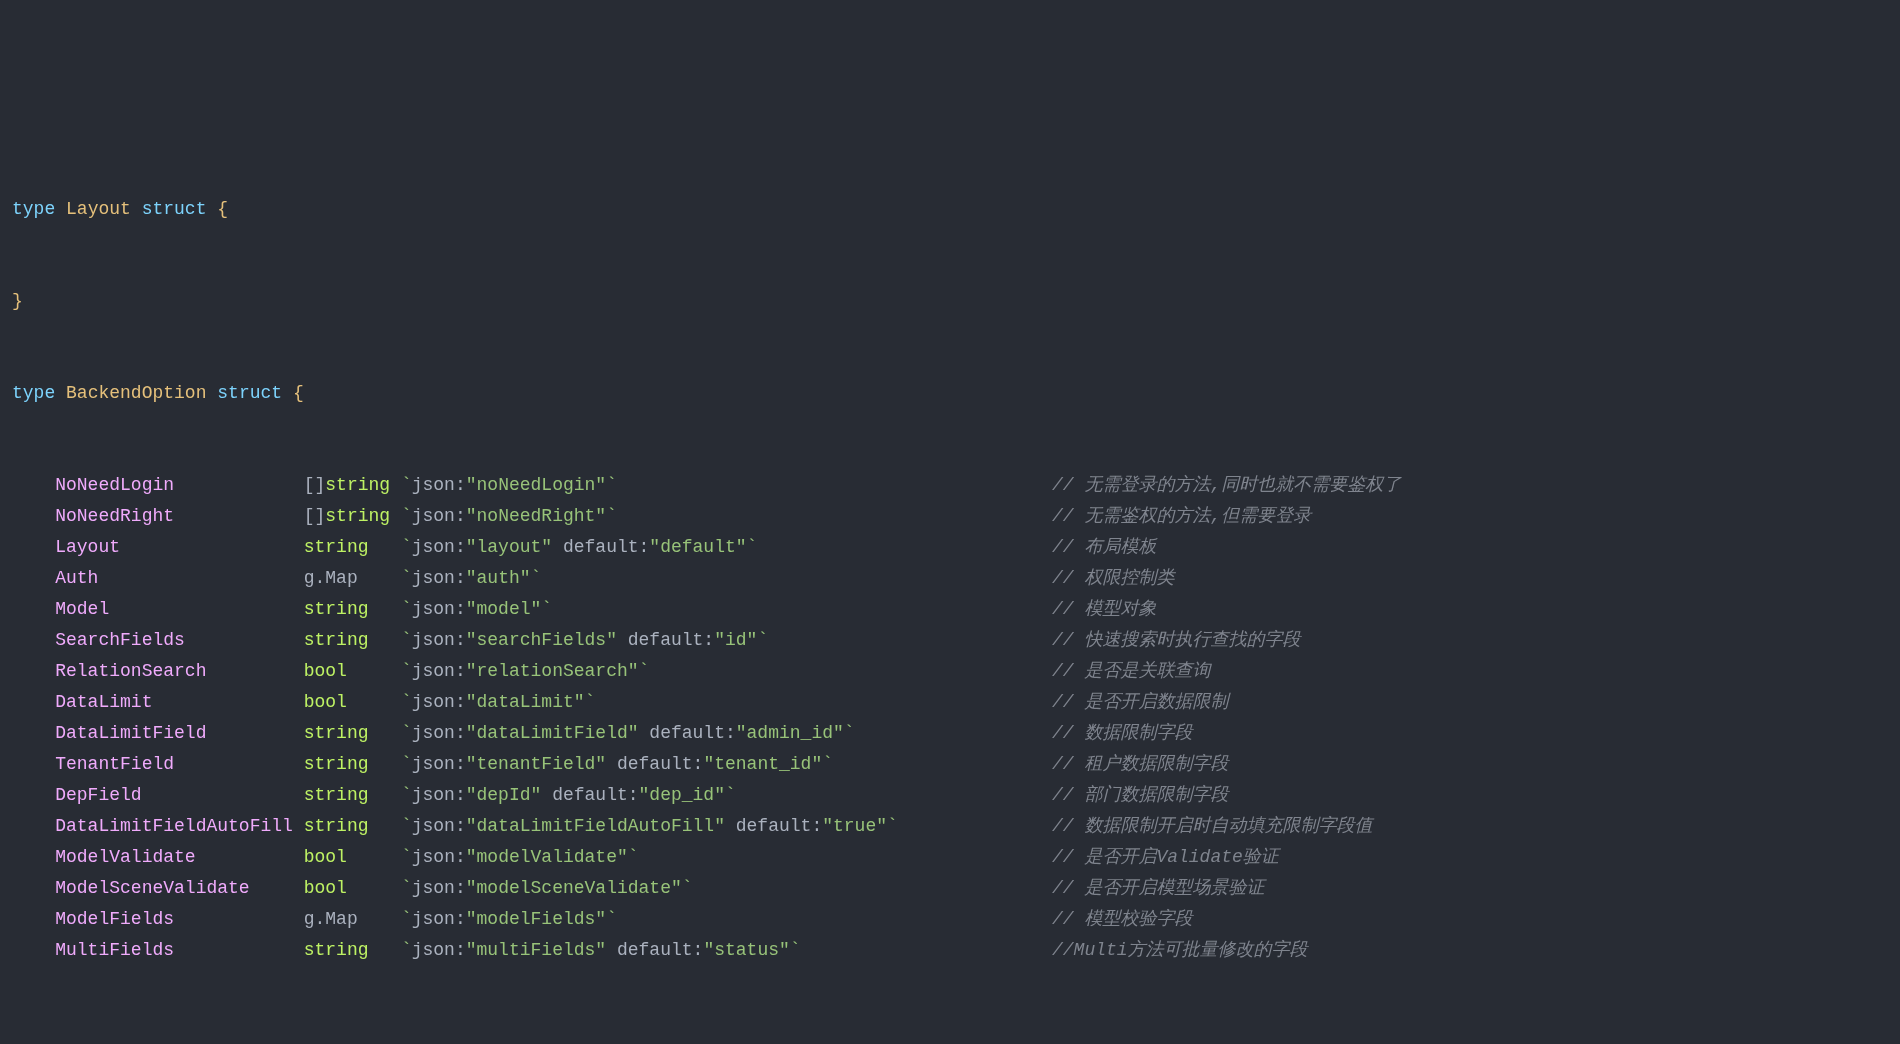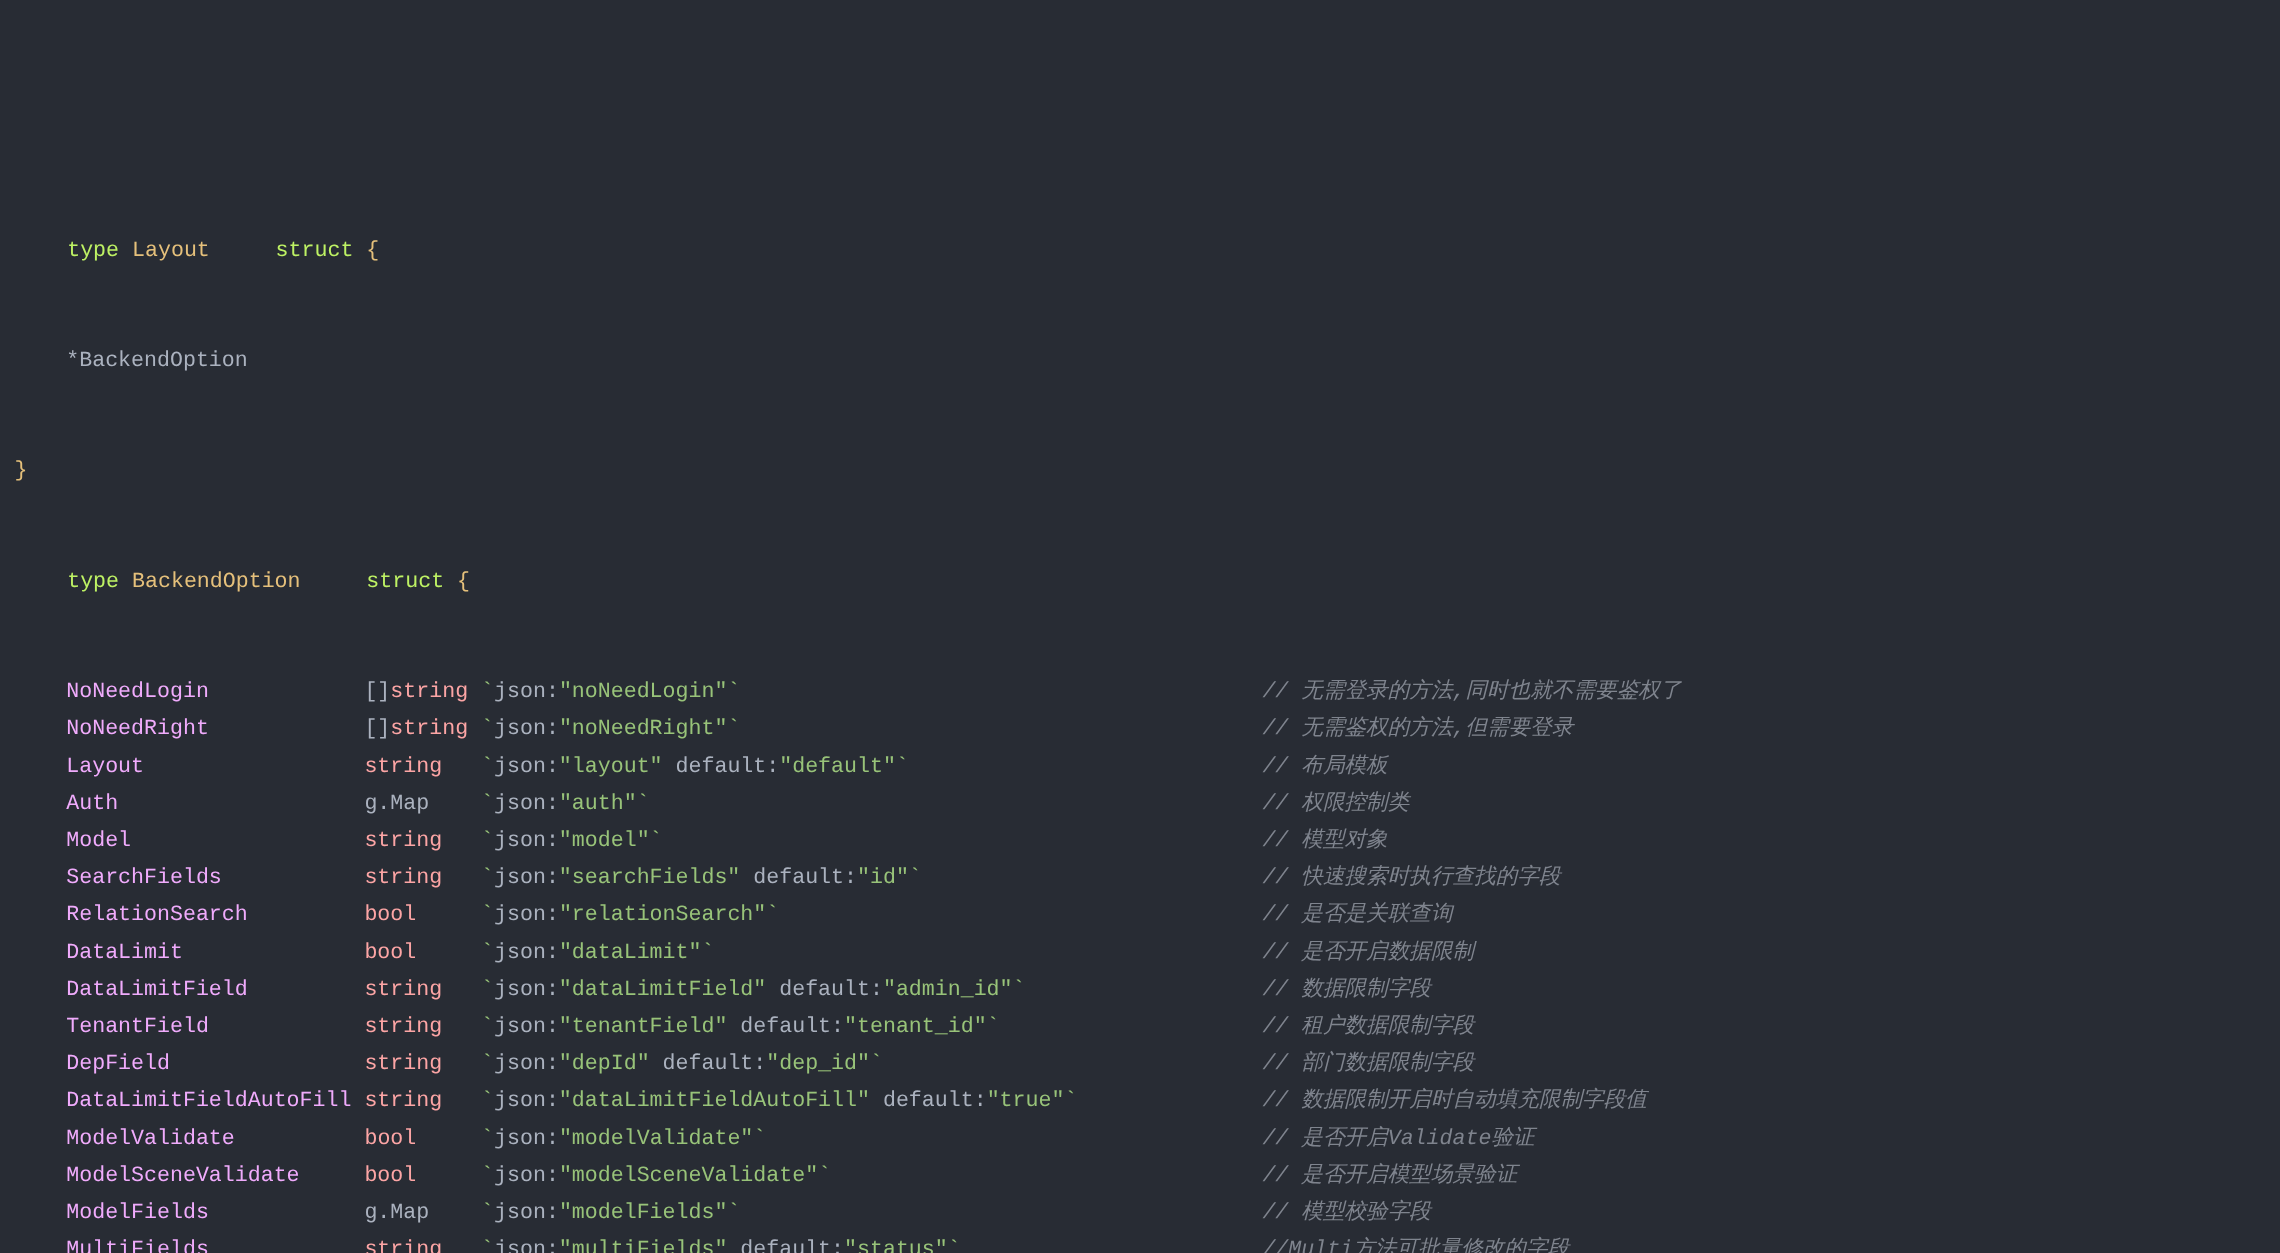--- a/index.html
+++ b/index.html
@@ -18,31 +18,30 @@
       overflow: hidden;
     }
     .code-container {
       display: block;
     }
     .line {
       display: block;
       min-height: 31px;
     }
     .keyword {
-      color: #bef264;
-      margin-left: 44px;
+      color: #7dd3fc;
     }
     .type-name {
       color: #e5c07b;
     }
     .field-name {
       color: #f0abfc;
     }
     .field-type {
-      color: #fca5a5;
+      color: #bef264;
     }
     .brace {
       color: #e5c07b;
     }
     .tag-backtick {
       color: #98c379;
     }
     .tag-key {
       color: #abb2bf;
       margin-top: 20px;
@@ -62,21 +61,20 @@
       color: #abb2bf;
     }
   </style>
 </head>
 <body>
 
 
 
 <div class="code-container">
   <div class="line"><span class="keyword">type</span> <span class="type-name">Layout</span> <span class="keyword">struct</span> <span class="brace">{</span></div>
-  <div class="line"><span>    </span><span class="punct">*</span><span class="identifier">BackendOption</span></div>
   <div class="line"><span class="brace">}</span></div>
   <div class="line"><span class="keyword">type</span> <span class="type-name">BackendOption</span> <span class="keyword">struct</span> <span class="brace">{</span></div>
   <div id="fields-container"><div class="line" style="position: relative;">    <span class="field-name">NoNeedLogin</span>            <span class="punct">[]</span><span class="field-type">string</span> <span><span class="tag-backtick">`</span><span class="tag-key">json:</span><span class="tag-value">"noNeedLogin"</span><span class="tag-backtick">`</span></span><span class="comment" style="position: absolute; left: 1040px; top: 0px;">// 无需登录的方法,同时也就不需要鉴权了</span></div><div class="line" style="position: relative;">    <span class="field-name">NoNeedRight</span>            <span class="punct">[]</span><span class="field-type">string</span> <span><span class="tag-backtick">`</span><span class="tag-key">json:</span><span class="tag-value">"noNeedRight"</span><span class="tag-backtick">`</span></span><span class="comment" style="position: absolute; left: 1040px; top: 0px;">// 无需鉴权的方法,但需要登录</span></div><div class="line" style="position: relative;">    <span class="field-name">Layout</span>                 <span class="field-type">string</span>   <span><span class="tag-backtick">`</span><span class="tag-key">json:</span><span class="tag-value">"layout"</span><span class="tag-key"> default:</span><span class="tag-value">"default"</span><span class="tag-backtick">`</span></span><span class="comment" style="position: absolute; left: 1040px; top: 0px;">// 布局模板</span></div><div class="line" style="position: relative;">    <span class="field-name">Auth</span>                   <span class="identifier">g.Map</span>    <span><span class="tag-backtick">`</span><span class="tag-key">json:</span><span class="tag-value">"auth"</span><span class="tag-backtick">`</span></span><span class="comment" style="position: absolute; left: 1040px; top: 0px;">// 权限控制类</span></div><div class="line" style="position: relative;">    <span class="field-name">Model</span>                  <span class="field-type">string</span>   <span><span class="tag-backtick">`</span><span class="tag-key">json:</span><span class="tag-value">"model"</span><span class="tag-backtick">`</span></span><span class="comment" style="position: absolute; left: 1040px; top: 0px;">// 模型对象</span></div><div class="line" style="position: relative;">    <span class="field-name">SearchFields</span>           <span class="field-type">string</span>   <span><span class="tag-backtick">`</span><span class="tag-key">json:</span><span class="tag-value">"searchFields"</span><span class="tag-key"> default:</span><span class="tag-value">"id"</span><span class="tag-backtick">`</span></span><span class="comment" style="position: absolute; left: 1040px; top: 0px;">// 快速搜索时执行查找的字段</span></div><div class="line" style="position: relative;">    <span class="field-name">RelationSearch</span>         <span class="field-type">bool</span>     <span><span class="tag-backtick">`</span><span class="tag-key">json:</span><span class="tag-value">"relationSearch"</span><span class="tag-backtick">`</span></span><span class="comment" style="position: absolute; left: 1040px; top: 0px;">// 是否是关联查询</span></div><div class="line" style="position: relative;">    <span class="field-name">DataLimit</span>              <span class="field-type">bool</span>     <span><span class="tag-backtick">`</span><span class="tag-key">json:</span><span class="tag-value">"dataLimit"</span><span class="tag-backtick">`</span></span><span class="comment" style="position: absolute; left: 1040px; top: 0px;">// 是否开启数据限制</span></div><div class="line" style="position: relative;">    <span class="field-name">DataLimitField</span>         <span class="field-type">string</span>   <span><span class="tag-backtick">`</span><span class="tag-key">json:</span><span class="tag-value">"dataLimitField"</span><span class="tag-key"> default:</span><span class="tag-value">"admin_id"</span><span class="tag-backtick">`</span></span><span class="comment" style="position: absolute; left: 1040px; top: 0px;">// 数据限制字段</span></div><div class="line" style="position: relative;">    <span class="field-name">TenantField</span>            <span class="field-type">string</span>   <span><span class="tag-backtick">`</span><span class="tag-key">json:</span><span class="tag-value">"tenantField"</span><span class="tag-key"> default:</span><span class="tag-value">"tenant_id"</span><span class="tag-backtick">`</span></span><span class="comment" style="position: absolute; left: 1040px; top: 0px;">// 租户数据限制字段</span></div><div class="line" style="position: relative;">    <span class="field-name">DepField</span>               <span class="field-type">string</span>   <span><span class="tag-backtick">`</span><span class="tag-key">json:</span><span class="tag-value">"depId"</span><span class="tag-key"> default:</span><span class="tag-value">"dep_id"</span><span class="tag-backtick">`</span></span><span class="comment" style="position: absolute; left: 1040px; top: 0px;">// 部门数据限制字段</span></div><div class="line" style="position: relative;">    <span class="field-name">DataLimitFieldAutoFill</span> <span class="field-type">string</span>   <span><span class="tag-backtick">`</span><span class="tag-key">json:</span><span class="tag-value">"dataLimitFieldAutoFill"</span><span class="tag-key"> default:</span><span class="tag-value">"true"</span><span class="tag-backtick">`</span></span><span class="comment" style="position: absolute; left: 1040px; top: 0px;">// 数据限制开启时自动填充限制字段值</span></div><div class="line" style="position: relative;">    <span class="field-name">ModelValidate</span>          <span class="field-type">bool</span>     <span><span class="tag-backtick">`</span><span class="tag-key">json:</span><span class="tag-value">"modelValidate"</span><span class="tag-backtick">`</span></span><span class="comment" style="position: absolute; left: 1040px; top: 0px;">// 是否开启Validate验证</span></div><div class="line" style="position: relative;">    <span class="field-name">ModelSceneValidate</span>     <span class="field-type">bool</span>     <span><span class="tag-backtick">`</span><span class="tag-key">json:</span><span class="tag-value">"modelSceneValidate"</span><span class="tag-backtick">`</span></span><span class="comment" style="position: absolute; left: 1040px; top: 0px;">// 是否开启模型场景验证</span></div><div class="line" style="position: relative;">    <span class="field-name">ModelFields</span>            <span class="identifier">g.Map</span>    <span><span class="tag-backtick">`</span><span class="tag-key">json:</span><span class="tag-value">"modelFields"</span><span class="tag-backtick">`</span></span><span class="comment" style="position: absolute; left: 1040px; top: 0px;">// 模型校验字段</span></div><div class="line" style="position: relative;">    <span class="field-name">MultiFields</span>            <span class="field-type">string</span>   <span><span class="tag-backtick">`</span><span class="tag-key">json:</span><span class="tag-value">"multiFields"</span><span class="tag-key"> default:</span><span class="tag-value">"status"</span><span class="tag-backtick">`</span></span><span class="comment" style="position: absolute; left: 1040px; top: 0px;">//Multi方法可批量修改的字段</span></div></div>
   
 </div>
 
 
 
 
 </body></html>

